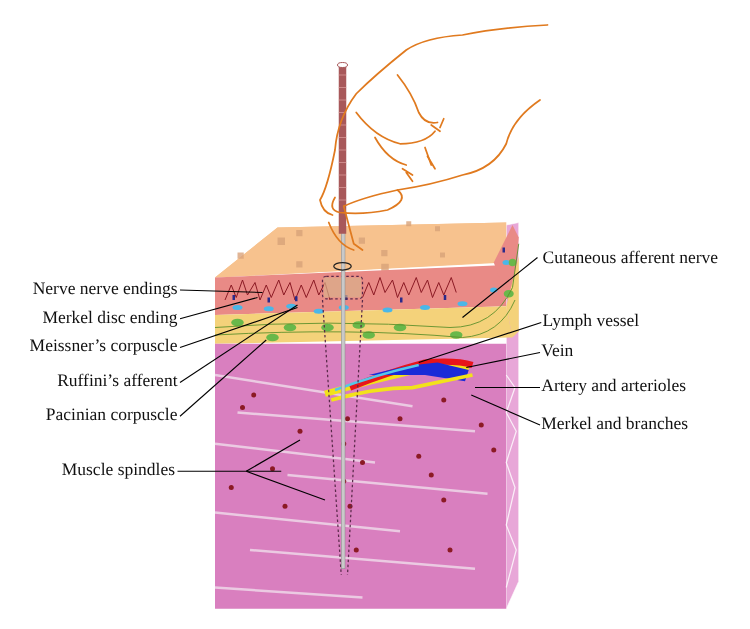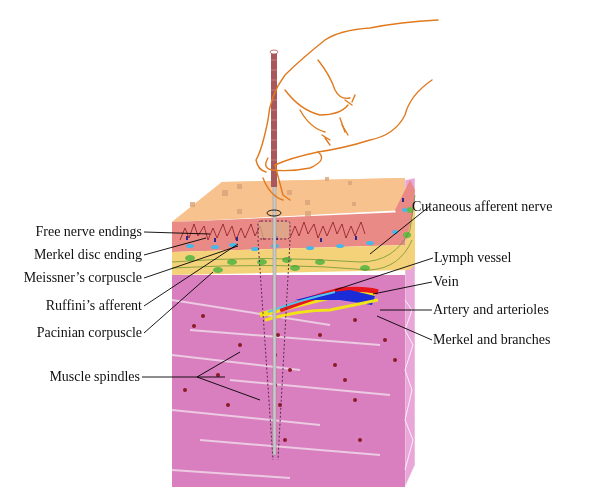--- a/index.html
+++ b/index.html
@@ -193,25 +193,25 @@
 
     <g stroke="#000" stroke-width="0.9">
       <line x1="430" y1="206" x2="370" y2="254"></line>
       <line x1="433" y1="258" x2="335" y2="290"></line>
       <line x1="432" y1="282" x2="373" y2="294"></line>
       <line x1="432" y1="310" x2="380" y2="310"></line>
       <line x1="432" y1="340" x2="377" y2="316"></line>
     </g>
   </svg>
 
-  <div class="label left" style="right:458px; top:224px;">Free nerve endings</div>
+  <div class="label left" style="right:458px; top:224px;">Nerve nerve endings</div>
   <div class="label left" style="right:458px; top:247px;text-align:center;">Merkel disc ending</div>
   <div class="label left" style="right:458px; top:270px;text-align:center;">Meissner’s corpuscle</div>
   <div class="label left" style="right:458px; top:298px;">Ruffini’s afferent</div>
   <div class="label left" style="right:460px; top:369px;">Muscle spindles</div>
   <div class="label left" style="right:458px; top:325px;">Pacinian corpuscle</div>
 
-  <div class="label" style="left:412px; top:199px;">Cutaneous afferent nerve</div>
+  <div class="label" style="left:434px; top:199px;">Cutaneous afferent nerve</div>
   <div class="label" style="left:434px; top:250px;">Lymph vessel</div>
   <div class="label" style="left:433px; top:274px;">Vein</div>
   <div class="label" style="left:433px; top:302px;">Artery and arterioles</div>
   <div class="label" style="left:433px; top:332px;">Merkel and branches</div>
 </div>
 
 </body></html>

